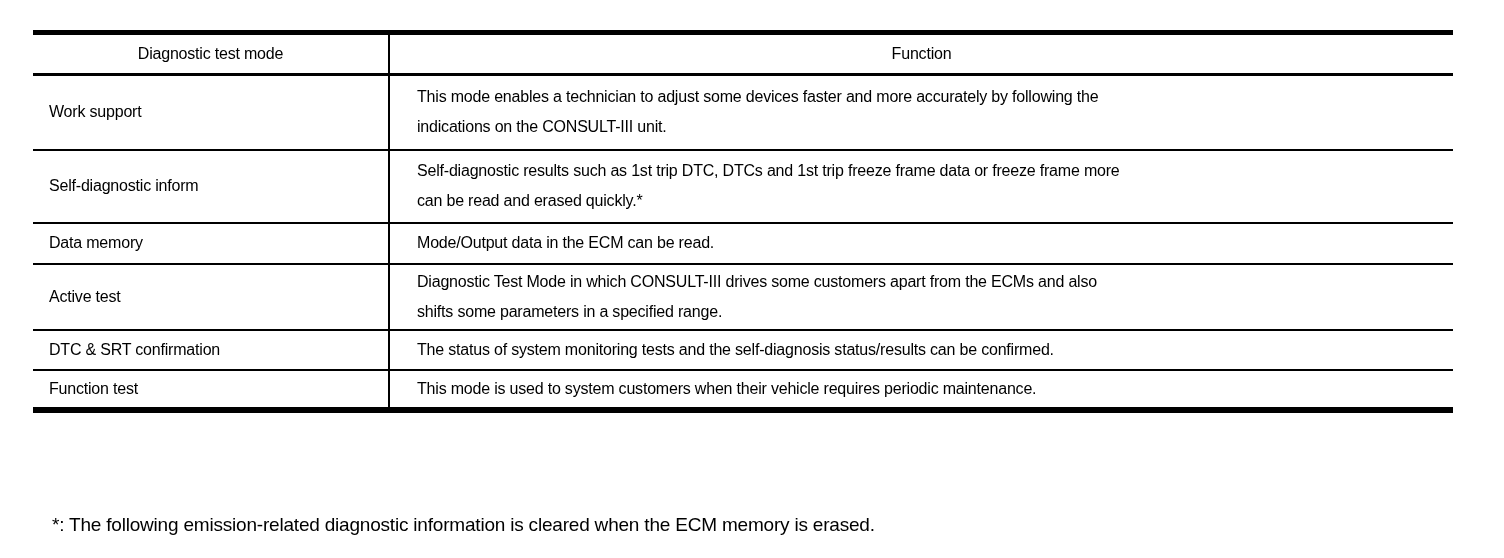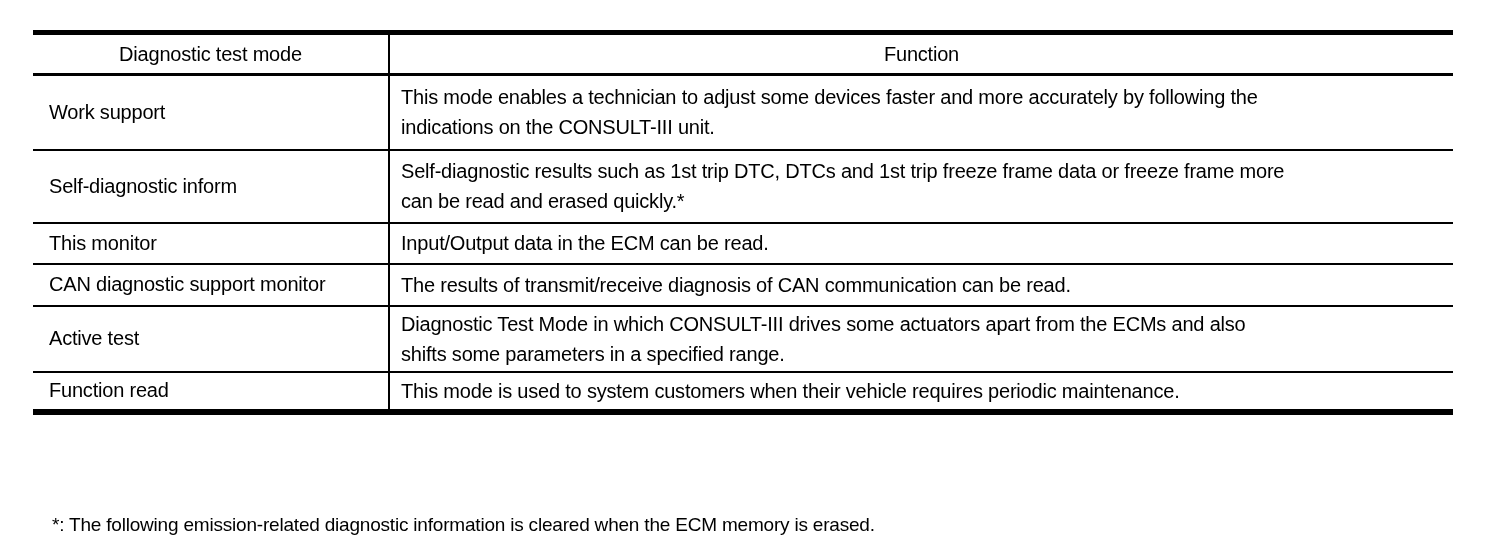--- a/index.html
+++ b/index.html
@@ -14,21 +14,21 @@
   .page { position: absolute; left: 0; top: 0; width: 1504px; height: 558px; }
 
   table.diag-table {
     position: absolute;
     left: 33px; top: 30px;
     width: 1420px;
     border-collapse: collapse;
     table-layout: fixed;
     border-top: 5px solid #000;
     border-bottom: 6px solid #000;
-    font-size: 20px;
+    font-size: 16px;
     letter-spacing: -0.2px;
     line-height: 1.25;
   }
   col.col-mode { width: 356px; }
 
   th {
     font-weight: normal;
     text-align: center;
     vertical-align: middle;
     height: 42px;
@@ -39,21 +39,21 @@
   td {
     vertical-align: middle;
     border-bottom: 2px solid #000;
   }
   td.mode-cell {
     border-right: 2px solid #000;
     padding-left: 16px;
     padding-right: 6px;
   }
   td.fn-cell {
-    padding-left: 11px;
+    padding-left: 27px;
     padding-right: 14px;
     white-space: pre-line;
     line-height: 30px;
   }
 
   tr.r-h75 { height: 75px; }
   tr.r-h73 { height: 73px; }
   tr.r-h41 { height: 41px; }
   tr.r-h42 { height: 42px; }
   tr.r-h80 { height: 66px; }
@@ -91,34 +91,34 @@
         <td class="mode-cell">Work support</td>
         <td class="fn-cell">This mode enables a technician to adjust some devices faster and more accurately by following the
 indications on the CONSULT-III unit.</td>
       </tr>
       <tr class="r-h73">
         <td class="mode-cell">Self-diagnostic inform</td>
         <td class="fn-cell">Self-diagnostic results such as 1st trip DTC, DTCs and 1st trip freeze frame data or freeze frame more
 can be read and erased quickly.*</td>
       </tr>
       <tr class="r-h41">
-        <td class="mode-cell">This monitor</td>
-        <td class="fn-cell">Input/Output data in the ECM can be read.</td>
-      </tr>
-      <tr class="r-h42">
-        <td class="mode-cell">CAN diagnostic support monitor</td>
-        <td class="fn-cell">The results of transmit/receive diagnosis of CAN communication can be read.</td>
+        <td class="mode-cell">Data memory</td>
+        <td class="fn-cell">Mode/Output data in the ECM can be read.</td>
       </tr>
       <tr class="r-h80">
         <td class="mode-cell">Active test</td>
-        <td class="fn-cell">Diagnostic Test Mode in which CONSULT-III drives some actuators apart from the ECMs and also
+        <td class="fn-cell">Diagnostic Test Mode in which CONSULT-III drives some customers apart from the ECMs and also
 shifts some parameters in a specified range.</td>
       </tr>
       <tr class="r-h40">
-        <td class="mode-cell">Function read</td>
+        <td class="mode-cell">DTC &amp; SRT confirmation</td>
+        <td class="fn-cell">The status of system monitoring tests and the self-diagnosis status/results can be confirmed.</td>
+      </tr>
+      <tr class="r-h40">
+        <td class="mode-cell">Function test</td>
         <td class="fn-cell">This mode is used to system customers when their vehicle requires periodic maintenance.</td>
       </tr>
     </tbody>
   </table>
 
   <div class="footnote">*: The following emission-related diagnostic information is cleared when the ECM memory is erased.</div>
 
 </div>
 
 </body></html>

